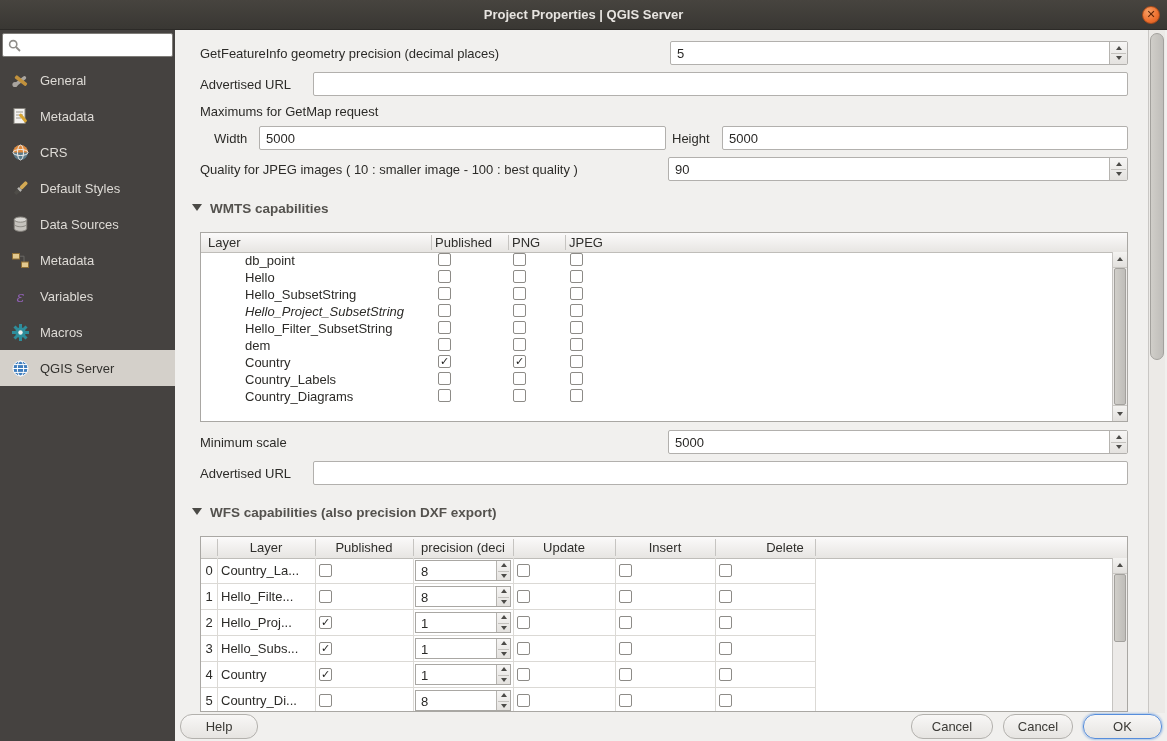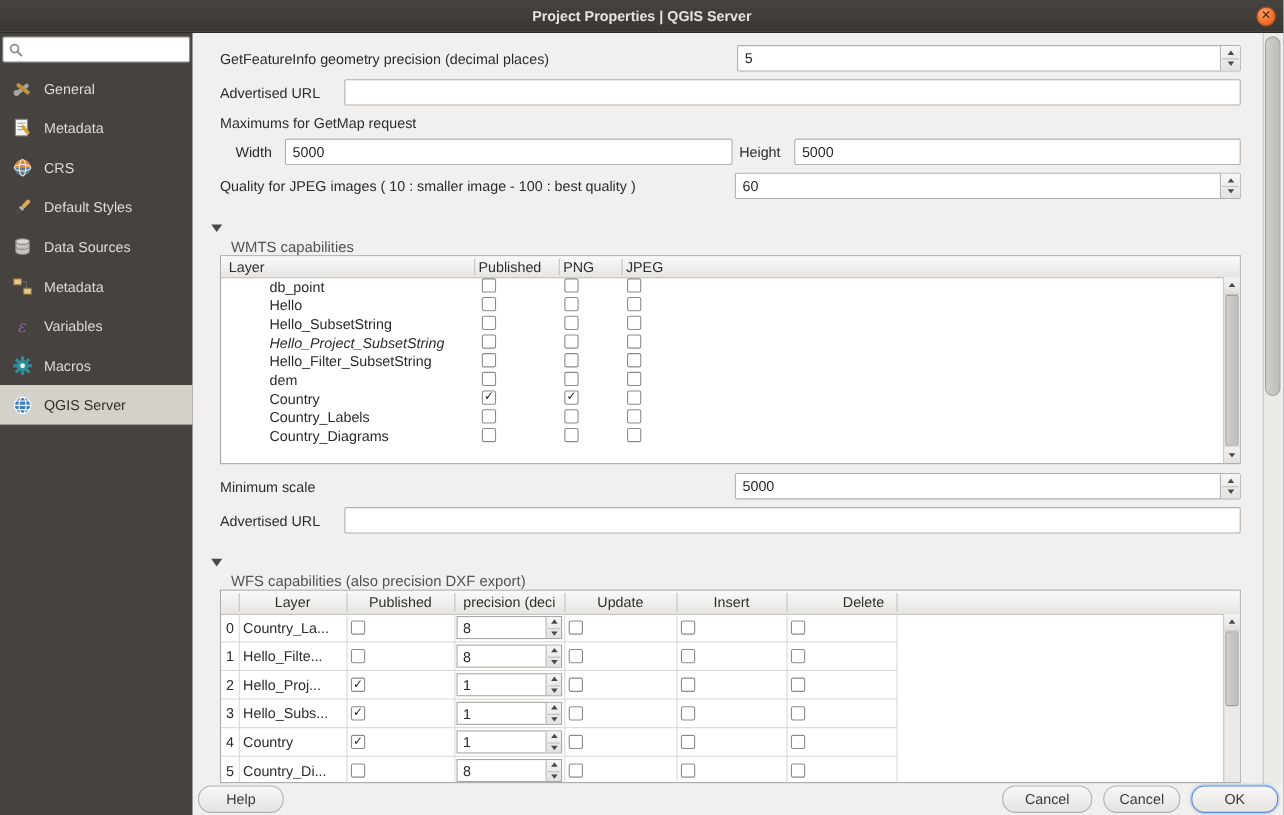--- a/index.html
+++ b/index.html
@@ -19,21 +19,21 @@
   .searchbox svg{position:absolute;left:5px;top:5px;}
   .searchbox input{position:absolute;left:22px;top:1px;width:142px;height:20px;border:none;outline:none;background:transparent;font:13px "Liberation Sans","DejaVu Sans",sans-serif;}
   .sidebar-items{position:absolute;left:0;top:32px;width:175px;text-align:center;}
   .sidebar-item{position:relative;height:36px;display:flex;align-items:center;padding-left:10px;gap:10px;color:#dedbd6;cursor:default;}
   .sidebar-item.selected{background:#d4d0ca;color:#33322f;}
   .icon18{width:20px;height:20px;display:flex;align-items:center;justify-content:center;flex:0 0 20px;}
 
   
   .main{position:absolute;left:175px;top:30px;width:1105px;height:711px;}
   .lbl{position:absolute;white-space:nowrap;color:#2c2b28;}
-  .section-title{position:absolute;white-space:nowrap;font-weight:normal;color:#54524e;font-size:13.5px;margin-top:16px;}
+  .section-title{position:absolute;white-space:nowrap;font-weight:bold;color:#54524e;font-size:13.5px;}
   .section-tri{position:absolute;width:0;height:0;border-left:5px solid transparent;border-right:5px solid transparent;border-top:7px solid #4b4a46;}
 
   .text-input{position:absolute;background:#fff;border:1px solid #b2b0ad;border-radius:2px;box-sizing:border-box;
     font:13px "Liberation Sans","DejaVu Sans",sans-serif;padding:0 6px;color:#2a2927;outline:none;}
 
   .spinbox{position:absolute;background:#fff;border:1px solid #b2b0ad;border-radius:2px;box-sizing:border-box;}
   .spin-val{position:absolute;left:6px;top:50%;transform:translateY(-50%);color:#2a2927;}
   .steppers{position:absolute;right:0;top:0;bottom:0;width:17px;border-left:1px solid #b6b4b0;background:linear-gradient(#f7f6f5,#e4e2df);}
   .tri-up{position:absolute;left:50%;transform:translateX(-50%);width:0;height:0;border-left:3.5px solid transparent;border-right:3.5px solid transparent;border-bottom:4.5px solid #4c4b48;top:4px;}
   .tri-down{position:absolute;left:50%;transform:translateX(-50%);width:0;height:0;border-left:3.5px solid transparent;border-right:3.5px solid transparent;border-top:4.5px solid #4c4b48;bottom:4px;}
@@ -221,21 +221,21 @@
 
     <div class="lbl" style="left:25px;top:74px;">Maximums for GetMap request</div>
 
     <div class="lbl" style="left:39px;top:101px;">Width</div>
     <input class="text-input" style="left: 84px; top: 96px; width: 407px; height: 24px;" value="5000">
     <div class="lbl" style="left:497px;top:101px;">Height</div>
     <input class="text-input" style="left: 547px; top: 96px; width: 406px; height: 24px;" value="5000">
 
     <div class="lbl" style="left:25px;top:132px;">Quality for JPEG images ( 10 : smaller image - 100 : best quality )</div>
     <div class="spinbox" style="left:493px;top:127px;width:460px;height:24px;">
-      <span class="spin-val">60</span>
+      <span class="spin-val">90</span>
       <span class="steppers">
           <span class="tri-up"></span>
           <span class="stepper-sep"></span>
           <span class="tri-down"></span>
         </span>
     </div>
 
     <span class="section-tri" style="left:17px;top:174px;"></span>
     <div class="section-title" style="left:35px;top:171px;">WMTS capabilities</div>
 

